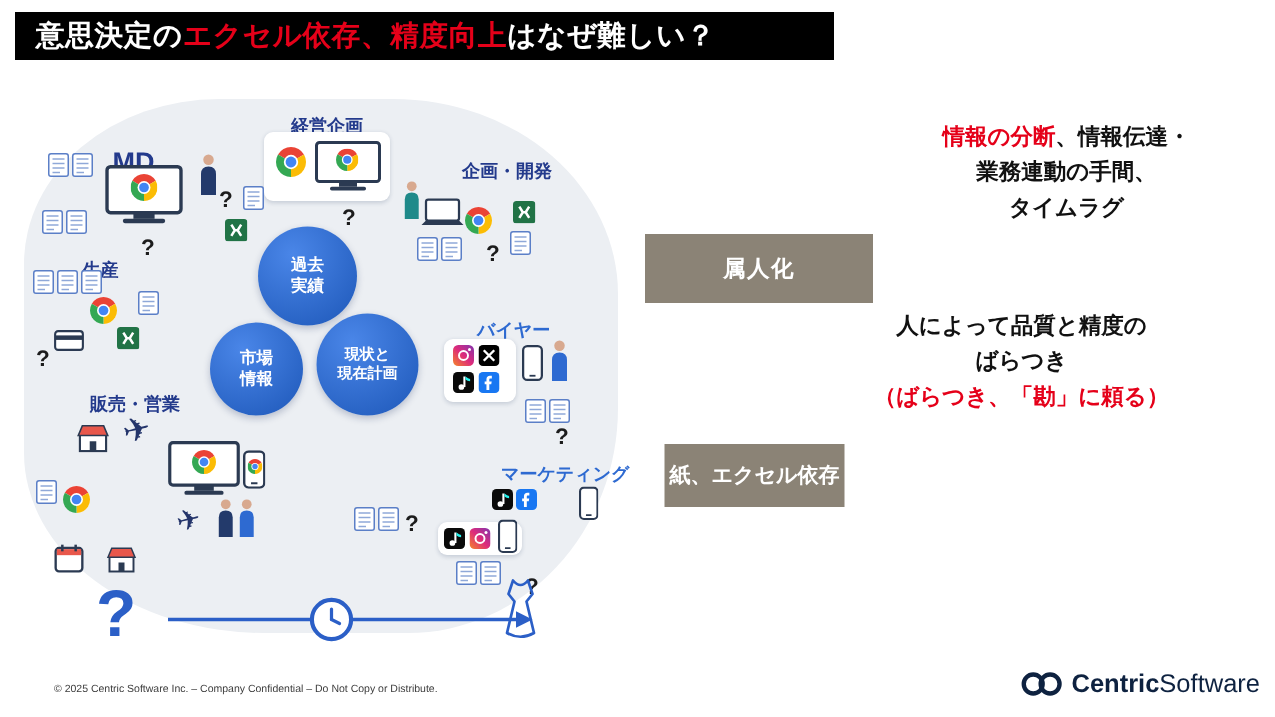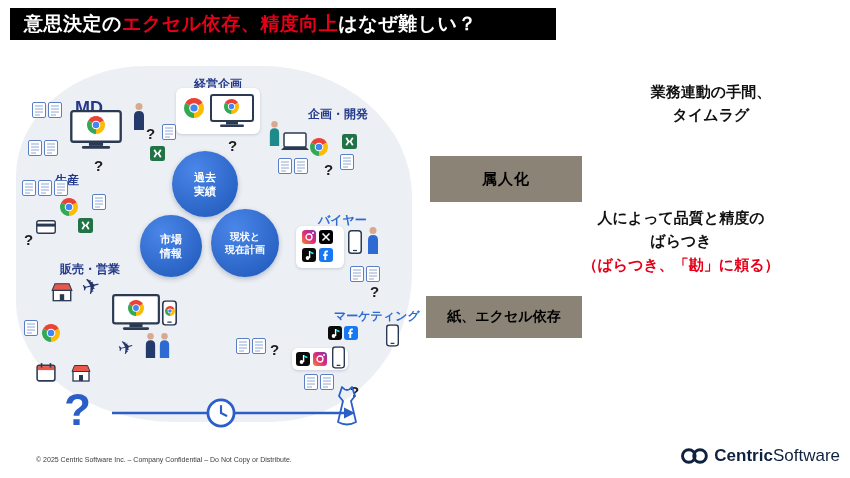--- a/index.html
+++ b/index.html
@@ -29,21 +29,21 @@
   .ic svg { display:block; }
   .overlay { position:absolute; }
   .q { position:absolute; font-weight:800; color:#1c1c1c; font-size:15px; line-height:1; }
   .q.big { font-size:44px; color:#2b5fc7; }
   .plane { position:absolute; color:#24356b; font-size:22px; line-height:1; display:inline-block; transform:rotate(-14deg); }
   .plane.small { font-size:19px; }
 
   
   .pt { position:absolute; text-align:center; font-weight:bold; font-size:15px; line-height:1.55; color:#111; }
   .pt .red { color:#e50019; }
-  .graybox { position:absolute; background:#8b8376; color:#000000; display:flex; align-items:center; justify-content:center;
+  .graybox { position:absolute; background:#8b8376; color:#ffffff; display:flex; align-items:center; justify-content:center;
              font-weight:bold; font-size:15px; letter-spacing:1px; }
 
   
   .copyright { position:absolute; left:36px; top:456px; font-size:7px; color:#3c3c3c; }
   .brand { position:absolute; right:10px; top:446px; display:flex; align-items:center; gap:4px; color:#0e2240; }
   .brand .b { font-weight:bold; font-size:17px; }
   .brand .l { font-weight:normal; font-size:17px; }
 </style>
 </head>
 <body>
@@ -470,33 +470,34 @@
         </svg>
       </div>
     <div class="ic" style="left:318px;top:324px">
         <svg width="26" height="40" viewBox="0 0 26 40">
           <use href="#sym-dress"></use>
         </svg>
       </div>
   </div>
 
   <div class="pt" style="left:580px;top:80px;width:262px">
+    <div><span class="red">情報の分断</span><span>、情報伝達・</span></div>
     <div>業務連動の手間、</div>
     <div>タイムラグ</div>
   </div>
 
   <div class="graybox" style="left:430px;top:156px;width:152px;height:46px">属人化</div>
 
   <div class="pt" style="left:548px;top:206px;width:266px">
     <div>人によって品質と精度の</div>
     <div>ばらつき</div>
     <div class="red">（ばらつき、「勘」に頼る）</div>
   </div>
 
-  <div class="graybox" style="left:426px;top:296px;width:156px;height:42px;font-size:14px;letter-spacing:0">紙、エクセル依存</div>
+  <div class="graybox" style="left:443px;top:296px;width:120px;height:42px;font-size:14px;letter-spacing:0">紙、エクセル依存</div>
 
 
   <div class="copyright">© 2025 Centric Software Inc. – Company Confidential – Do Not Copy or Distribute.</div>
   <div class="brand">
     <span class="ic" style="position:static">
         <svg width="30" height="18" viewBox="0 0 26 16">
           <use href="#sym-infinity"></use>
         </svg>
       </span>
     <span><span class="b">Centric</span><span class="l">Software</span></span>

